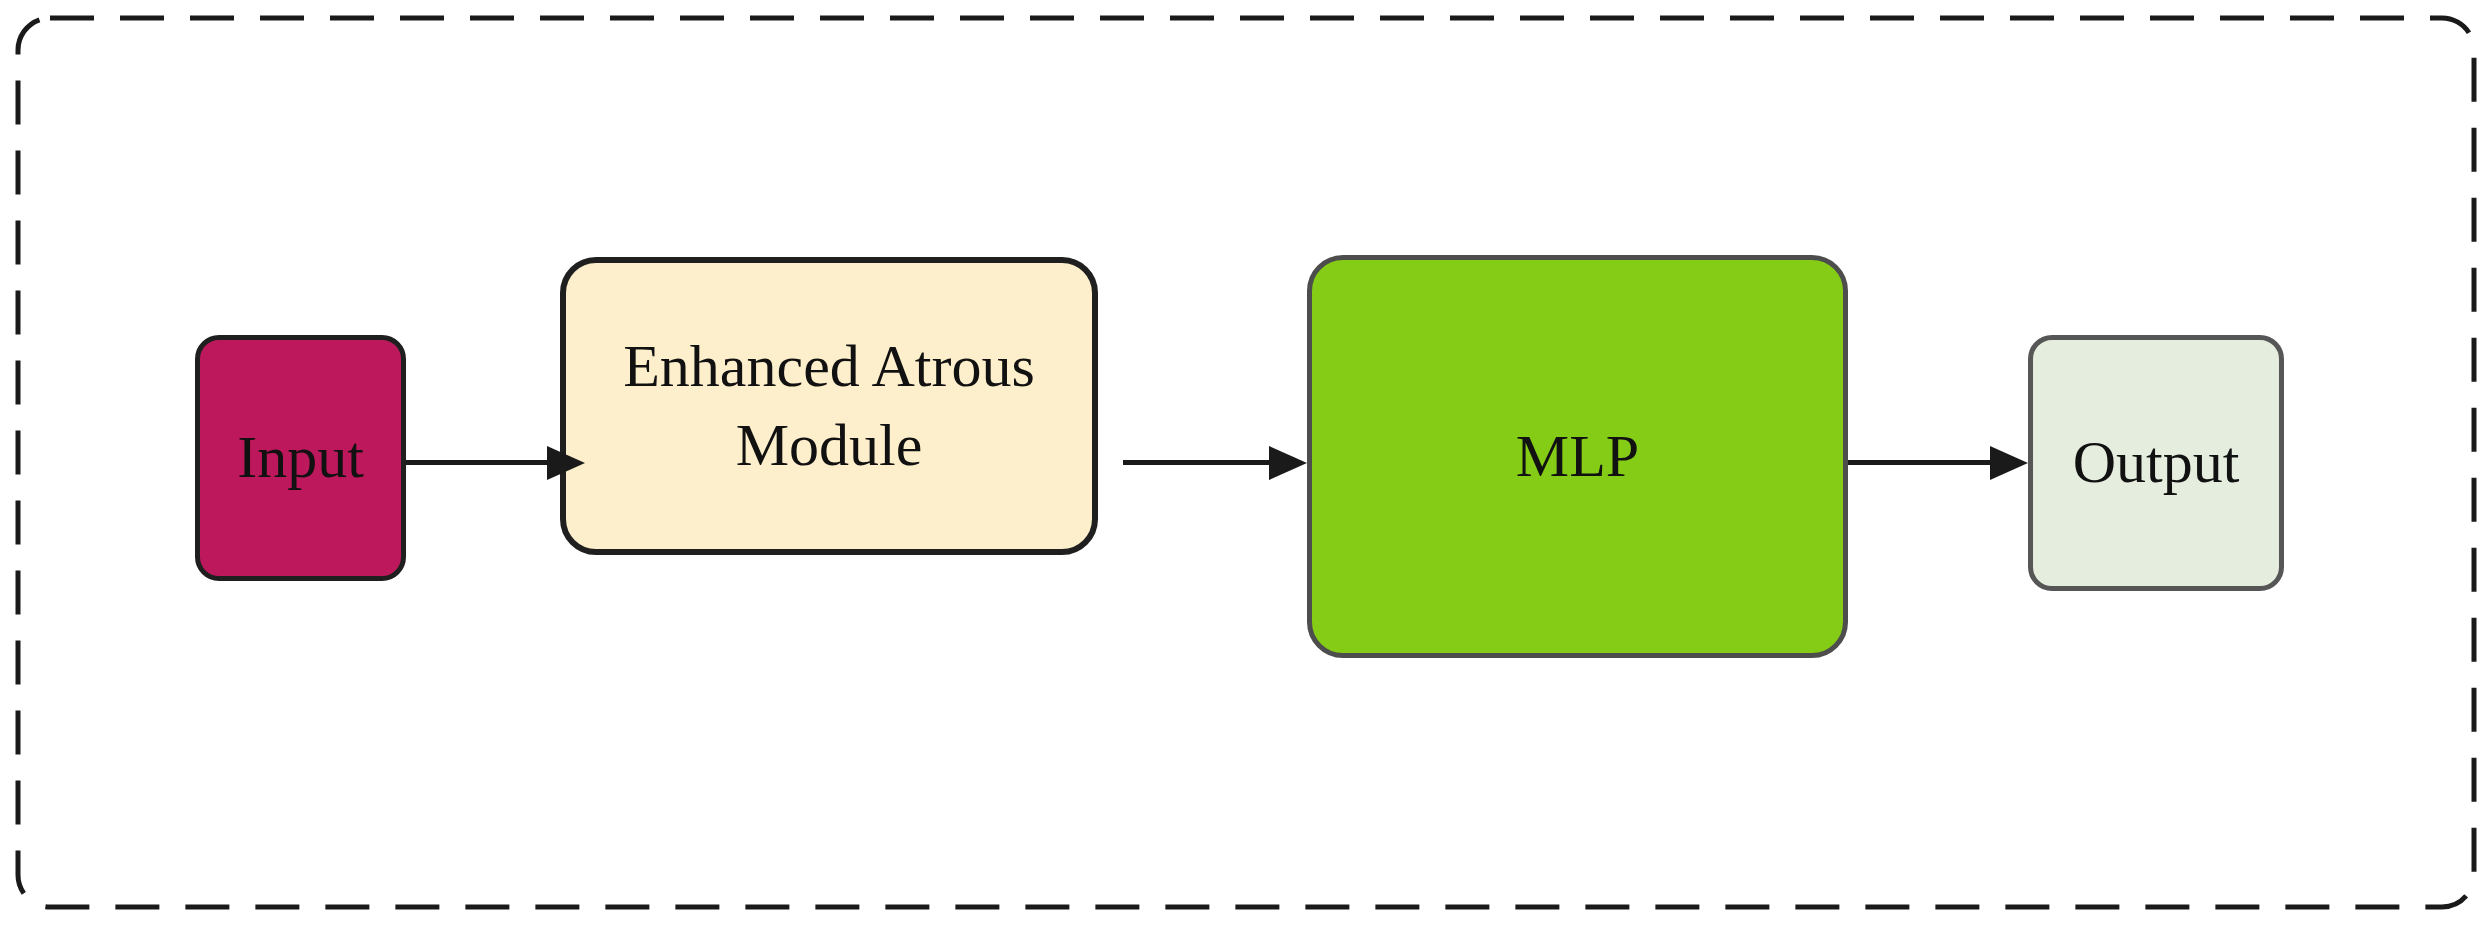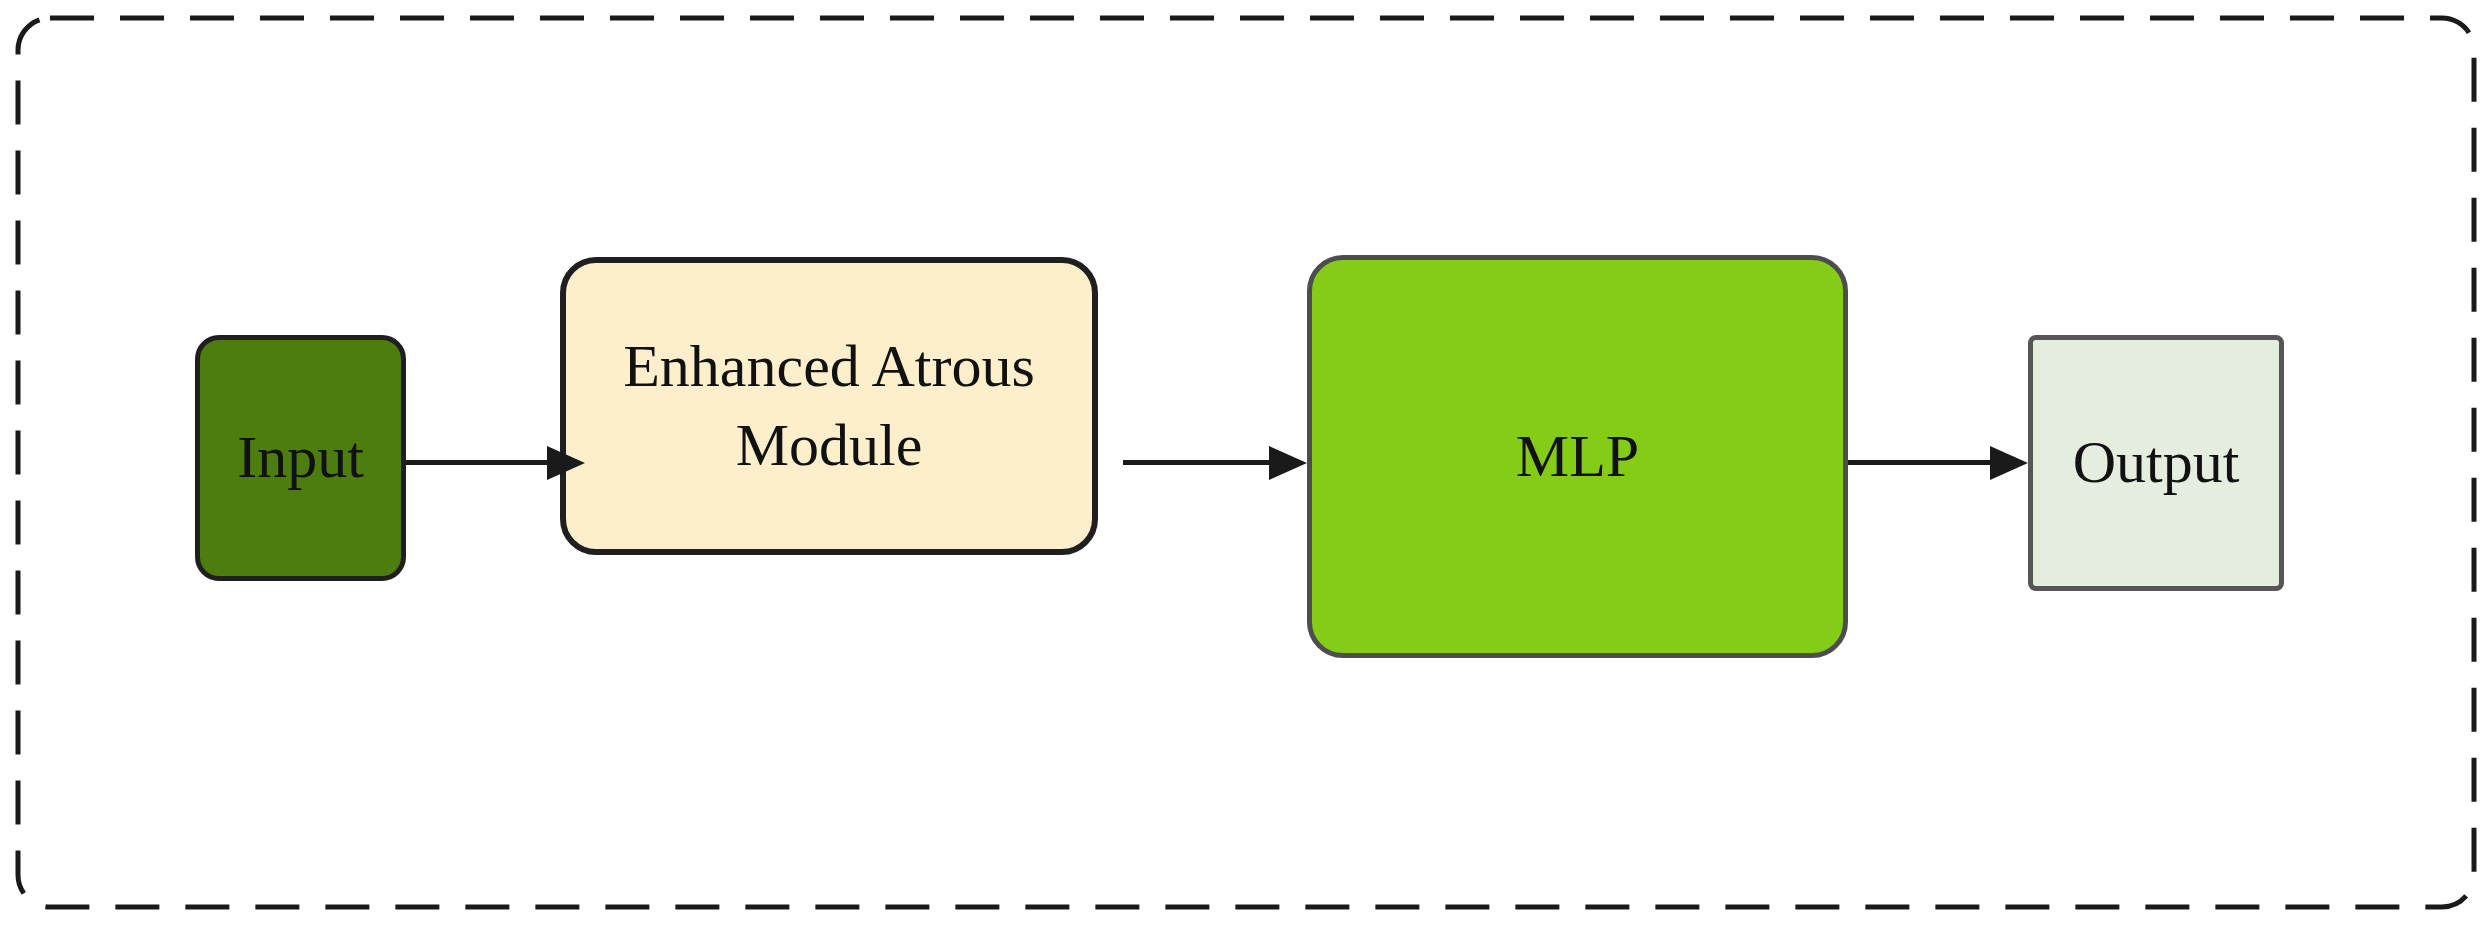--- a/index.html
+++ b/index.html
@@ -42,21 +42,21 @@
     left:560px; top:257px; width:538px; height:298px;
     border-radius:36px; border-width:6px;
     padding:0 25px;
   }
   .node-mlp{
     left:1307px; top:255px; width:541px; height:403px;
     border-radius:36px; border-width:5px;
   }
   .node-output{
     left:2028px; top:335px; width:256px; height:256px;
-    border-radius:8px; border-width:5px;
+    border-radius:24px; border-width:5px;
   }
   .node-label{ width:100%; }
   .arrow{
     position:absolute;
     top:446px;
     height:34px;
   }
   .arrow .shaft{
     position:absolute;
     left:0; right:24px;
@@ -78,21 +78,21 @@
 </style>
 </head>
 <body>
 
 <div class="canvas">
 
   <svg class="frame-svg" viewBox="0 0 2492 936" preserveAspectRatio="none" aria-hidden="true">
     <rect x="18" y="18" width="2456" height="889" rx="32" ry="32" fill="none" stroke="currentColor" stroke-width="5" stroke-dasharray="44 26"></rect>
   </svg>
 
-  <div class="node node-input" style="background: #4d7c0f; border-color: rgb(31, 31, 31);">
+  <div class="node node-input" style="background: #be185d; border-color: rgb(31, 31, 31);">
     <span class="node-label">Input</span>
   </div>
 
   <div class="node node-eam" style="background: rgb(253, 239, 203); border-color: rgb(31, 31, 31);">
     <span class="node-label">Enhanced Atrous Module</span>
   </div>
 
   <div class="node node-mlp" style="background: #84cc16; border-color: rgb(77, 77, 77);">
     <span class="node-label">MLP</span>
   </div>

